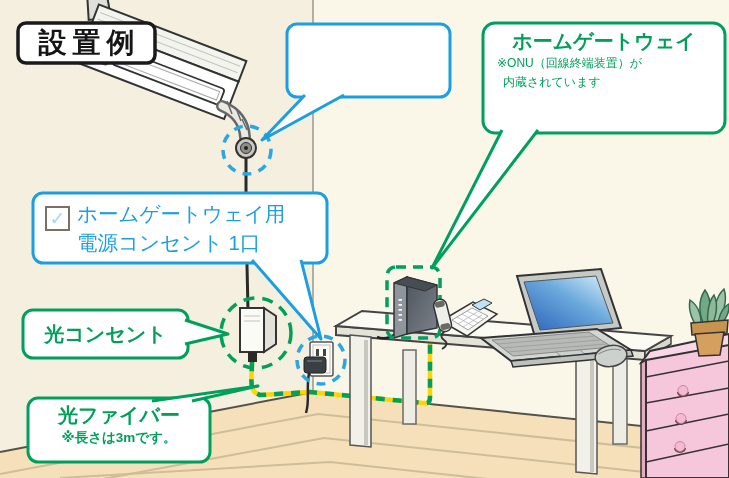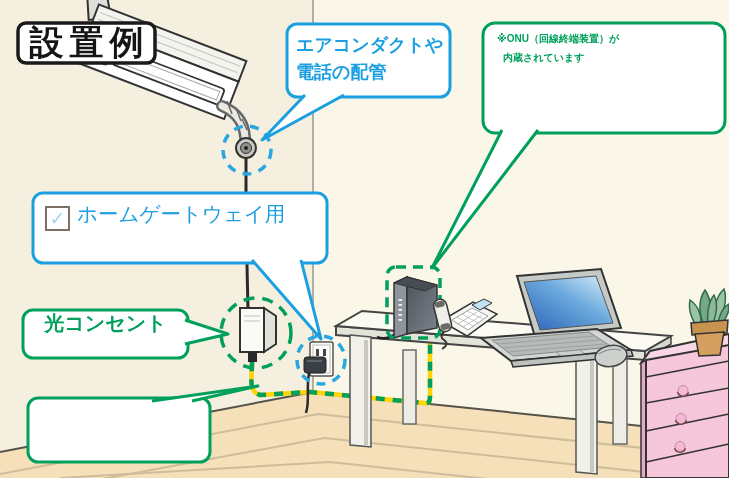--- a/index.html
+++ b/index.html
@@ -1,32 +1,32 @@
 <!DOCTYPE html>
 <html><head>
 <meta charset="utf-8">
 <style>
   html,body{margin:0;padding:0;background:#e8e8e8;}
   .stage{position:relative;width:729px;height:478px;overflow:hidden;
          background:#F5F1E0;font-family:"Liberation Sans","DejaVu Sans",sans-serif;}
   .stage svg{position:absolute;left:0;top:0;}
   .ov{position:absolute;pointer-events:none;}
   .title-box{left:18px;top:23px;width:137px;height:40px;display:flex;align-items:center;
-             justify-content:center;font-size:34px;font-weight:bold;letter-spacing:6px;
+             justify-content:center;font-size:28px;font-weight:bold;letter-spacing:6px;
              color:#151515;text-indent:6px;}
   .b1{left:296px;top:32px;width:150px;font-size:18px;font-weight:bold;line-height:27px;color:#1C9FE0;}
   .b2{left:487px;top:29px;width:234px;color:#00A05C;text-align:center;}
   .b2 .big{font-size:20px;font-weight:bold;line-height:25px;display:block;}
-  .b2 .small{font-size:10px;font-weight:bold;line-height:19px;display:block;text-align:left;margin-left:10px;}
+  .b2 .small{font-size:12px;font-weight:normal;line-height:19px;display:block;text-align:left;margin-left:10px;}
   .b2 .small.indent{margin-left:16px;}
   .b3-check{left:45px;top:206px;width:21px;height:21px;border:2px solid #7E6F63;background:#fff;
             display:flex;align-items:center;justify-content:center;pointer-events:auto;}
   .b3-check span{color:#A5D9F2;font-size:19px;font-weight:bold;line-height:19px;}
   .b3-text{left:77px;top:199px;width:250px;font-size:20.5px;font-weight:normal;line-height:29px;color:#1C9FE0;}
-  .b4{left:23px;top:310px;width:165px;height:48px;display:flex;justify-content:center;
+  .b4{left:23px;top:310px;width:165px;height:48px;display:flex;align-items:center;justify-content:center;
       font-size:20px;font-weight:bold;color:#00A05C;}
   .b5{left:28px;top:403px;width:182px;text-align:center;color:#00A05C;}
   .b5 .big{font-size:20px;font-weight:bold;line-height:25px;display:block;}
   .b5 .small{font-size:13.5px;font-weight:bold;line-height:19px;display:block;}
 </style>
 </head>
 <body>
 
 <div class="stage">
 
@@ -226,35 +226,37 @@
   </g>
   <g>
     <rect x="28" y="398" width="182" height="64" rx="10" fill="#FFF" stroke="#00A05C" stroke-width="3"></rect>
     <path d="M152,401 L258,386 L192,401" fill="#FFF" stroke="#00A05C" stroke-width="3" stroke-linejoin="round"></path>
   </g>
   <rect x="18" y="23" width="137" height="40" rx="8" fill="#FFF" stroke="#1A1A1A" stroke-width="3.5"></rect>
 </svg>
 
 <div class="ov title-box">設置例</div>
 
-<div class="ov b1">
-  <span style="display:block">エアコンダクトや</span>
-  <span style="display:block">電話の配管</span>
-</div>
 
 <div class="ov b2">
+  <span class="big">ホームゲートウェイ</span>
   <span class="small">※ONU（回線終端装置）が</span>
   <span class="small indent">内蔵されています</span>
 </div>
 
 <div class="ov b3-check">
   <span>✓</span>
 </div>
 <div class="ov b3-text">
   <span style="display:block">ホームゲートウェイ用</span>
+  <span style="display:block">電源コンセント 1口</span>
 </div>
 
 <div class="ov b4">
   <span>光コンセント</span>
 </div>
 
+<div class="ov b5">
+  <span class="big">光ファイバー</span>
+  <span class="small">※長さは3mです。</span>
+</div>
 
 </div>
 
 </body></html>

